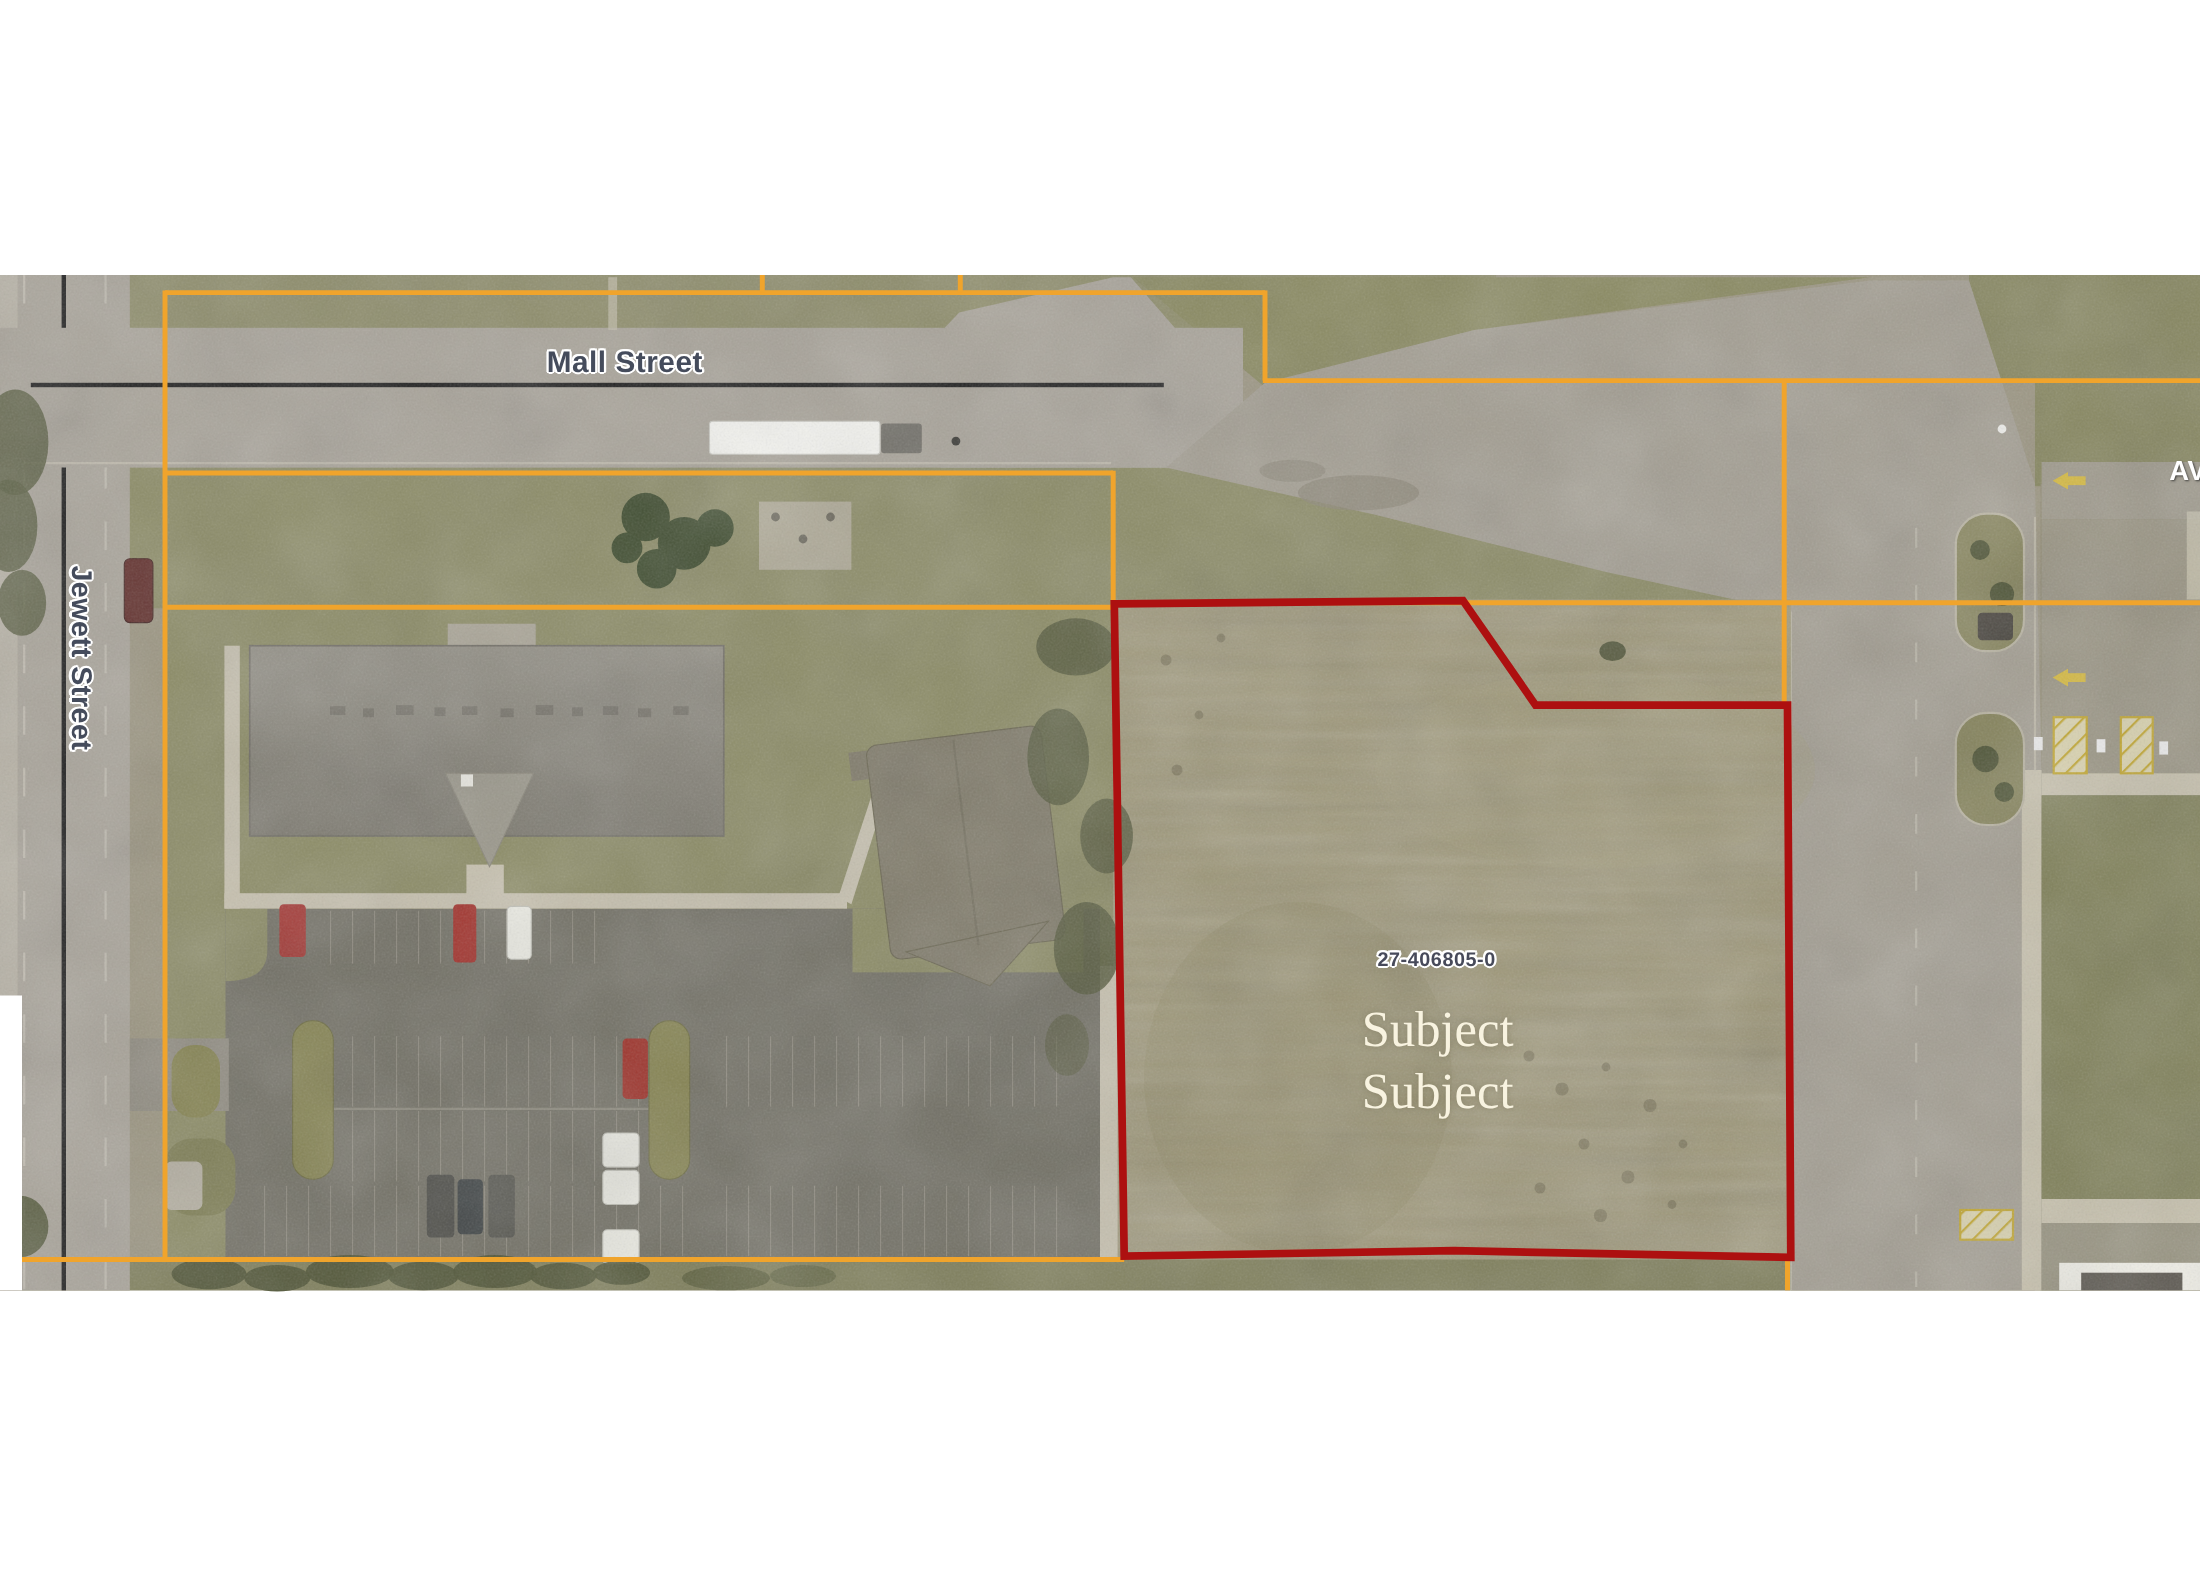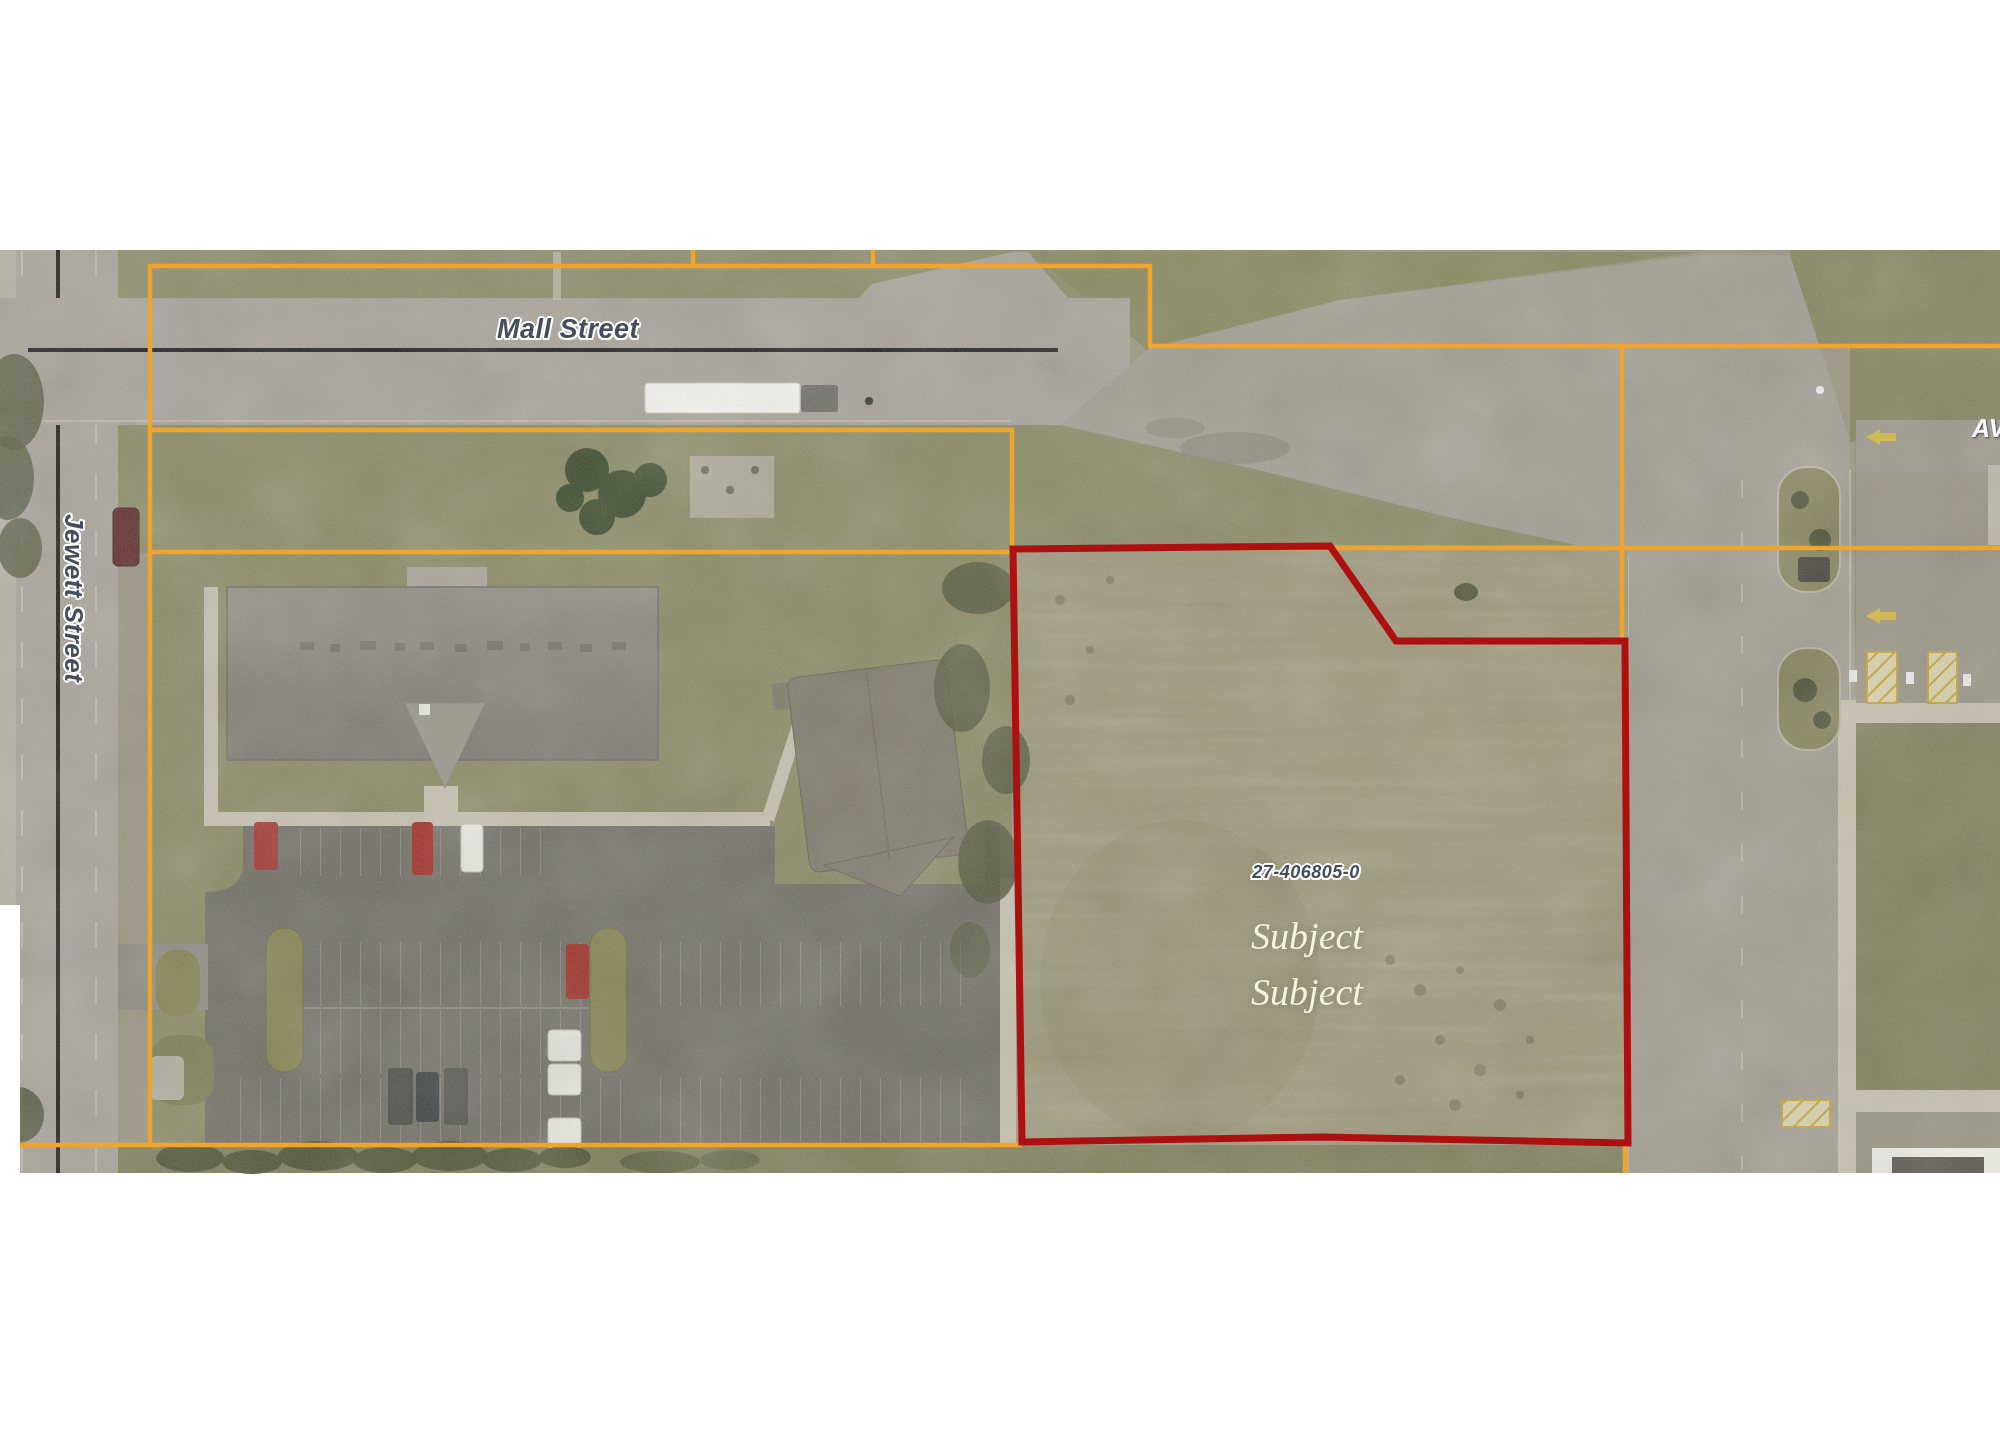--- a/index.html
+++ b/index.html
@@ -1,26 +1,26 @@
 <!DOCTYPE html>
 <html><head>
 <meta charset="utf-8">
 <style>
   html,body{margin:0;padding:0;background:#ffffff;}
   #stage{position:relative;width:2000px;height:1429px;background:#ffffff;overflow:hidden;
-         font-family:"Liberation Sans", sans-serif;font-style:italic;}
+         font-family:"Liberation Sans", sans-serif;}
   #scene{position:absolute;left:0;top:0;}
   .gis-label{position:absolute;color:#454C5C;font-weight:700;letter-spacing:.5px;
     text-shadow:2px 0 0 #fff,-2px 0 0 #fff,0 2px 0 #fff,0 -2px 0 #fff,
       1.5px 1.5px 0 #fff,-1.5px 1.5px 0 #fff,1.5px -1.5px 0 #fff,-1.5px -1.5px 0 #fff;}
   #mall-label{left:497px;top:314px;font-size:27px;}
   #jewett-label{left:58px;top:514px;font-size:26px;writing-mode:vertical-rl;}
   #parcel-id-label{left:1306px;top:862px;font-size:18px;transform:translateX(-50%);color:#474A5A;}
   #subject-label{position:absolute;left:1307px;top:908px;transform:translateX(-50%);
-    font-family:"Liberation Serif", serif;font-size:38px;line-height:56px;color:#F8F3E0;
+    font-family:"Liberation Serif", serif;font-size:46px;line-height:56px;color:#F8F3E0;
     text-align:center;font-weight:400;text-shadow:0 0 6px rgba(90,80,50,.35);}
   #avenue-label{left:1972px;top:414px;font-size:25px;color:#fff;
     text-shadow:1px 1px 2px rgba(40,40,40,.8);}
 </style>
 </head>
 <body>
 
 <div id="stage">
 
 <svg id="scene" width="2000" height="1429" viewBox="0 0 2000 1429">

